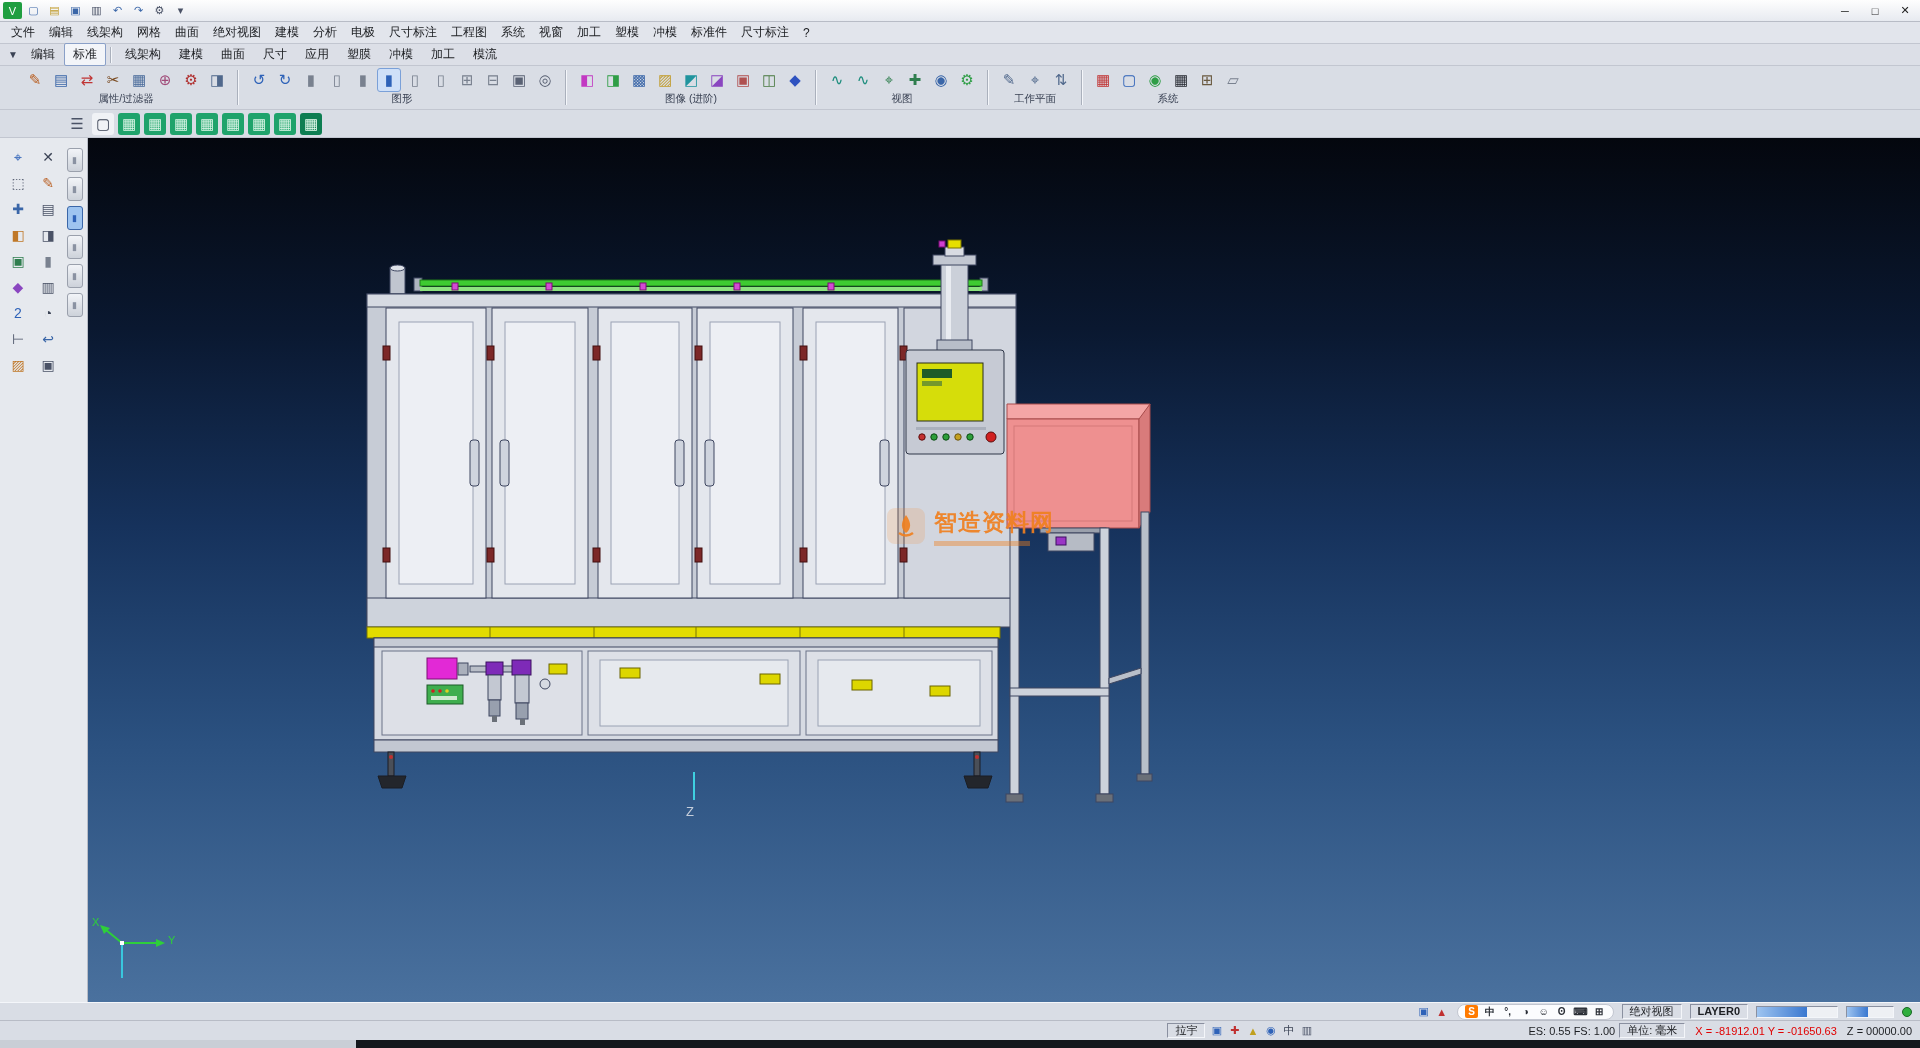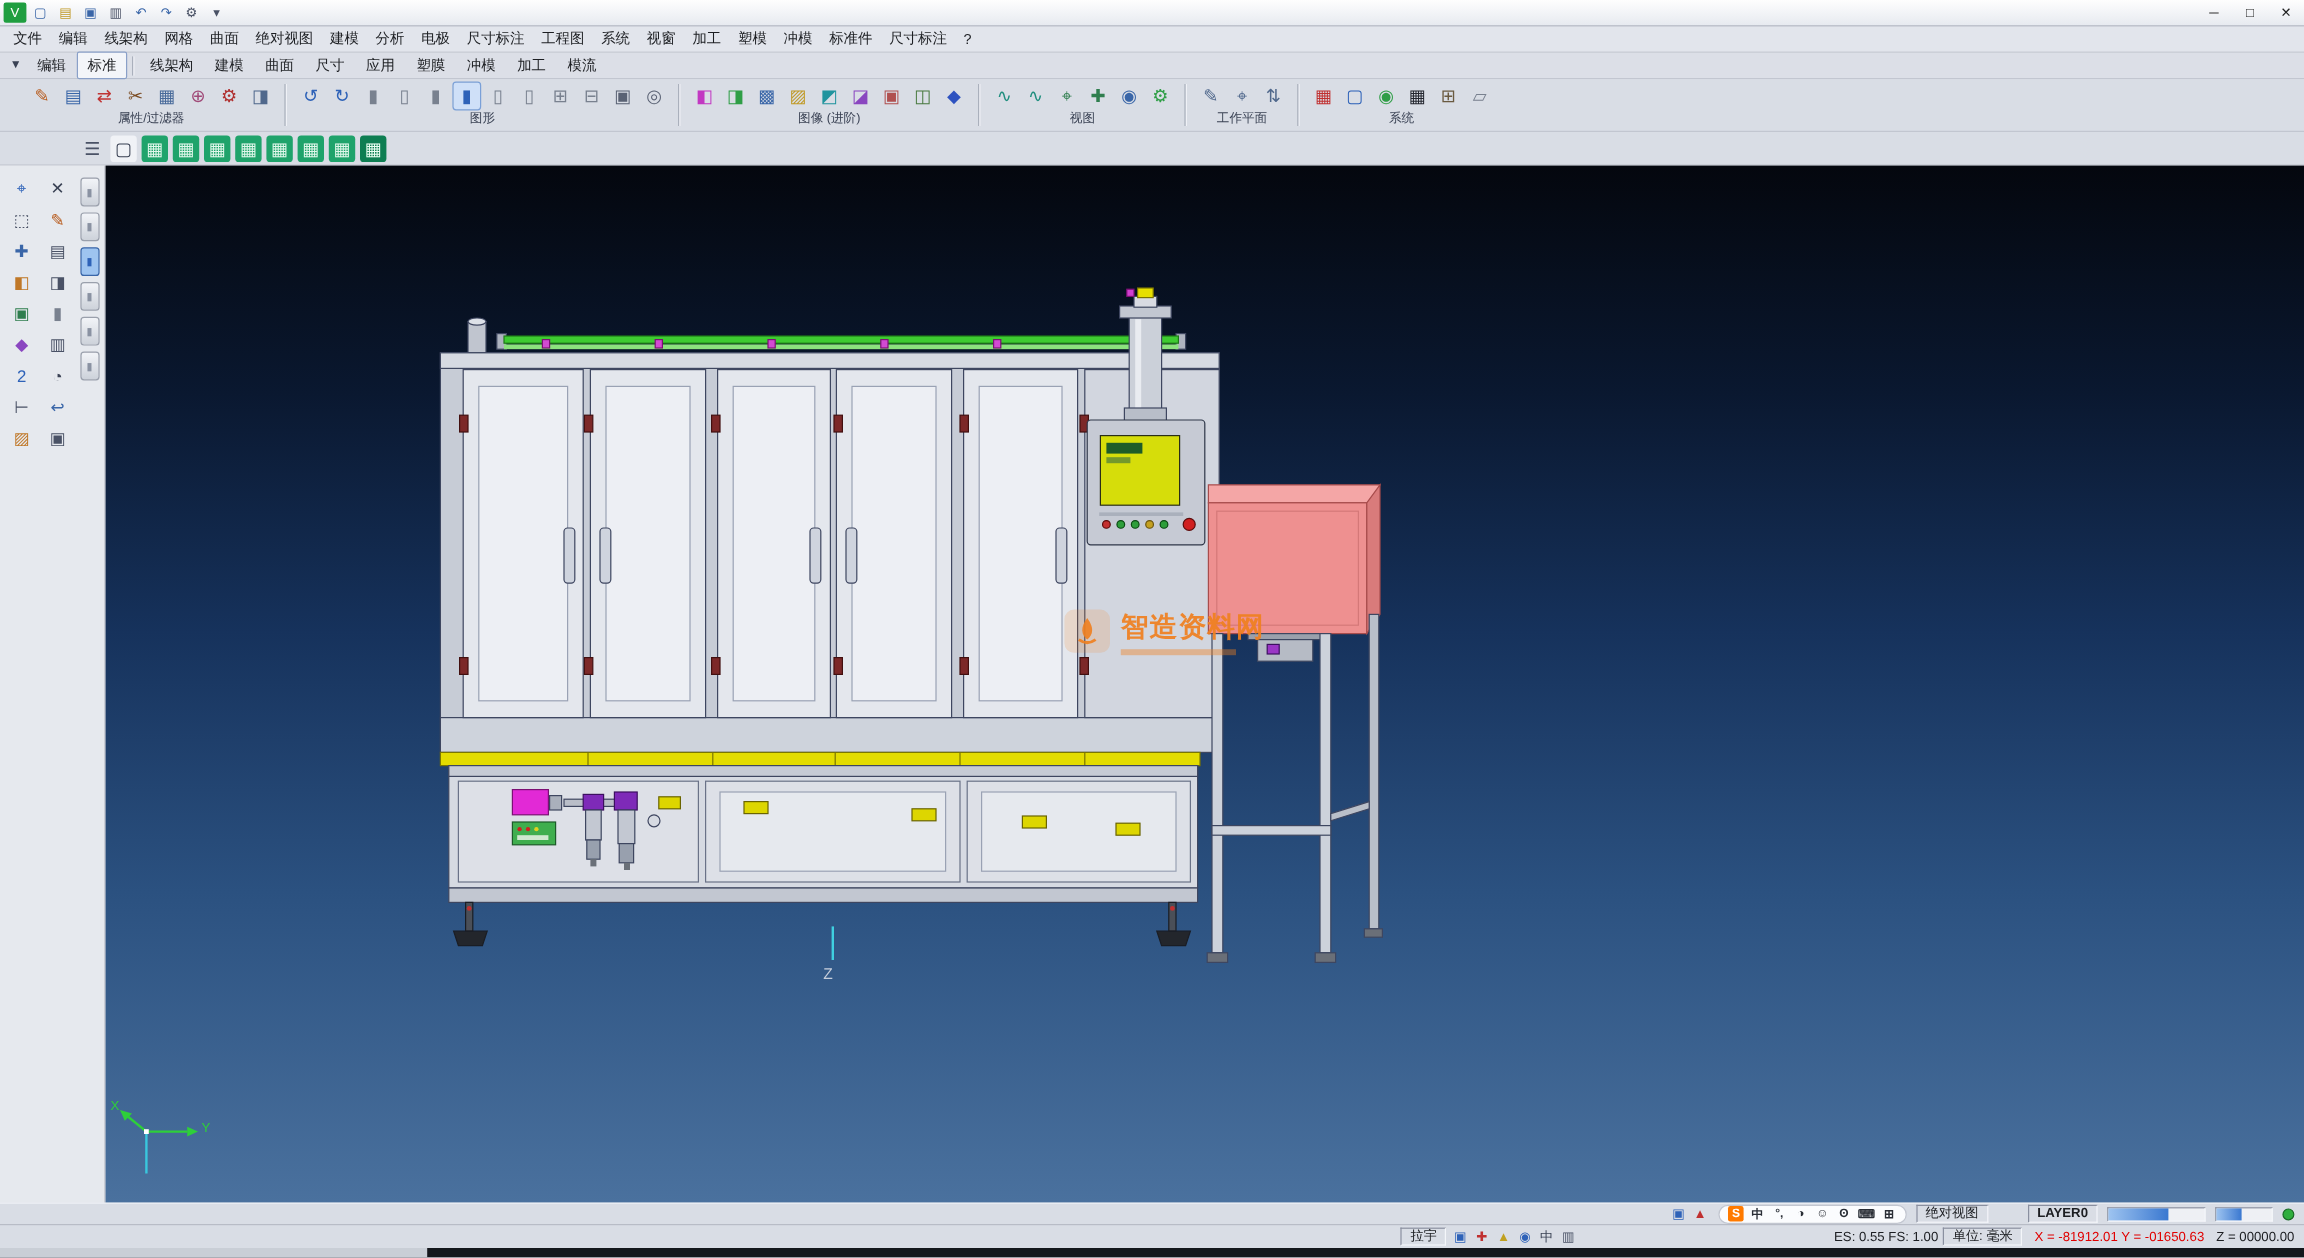--- a/index.html
+++ b/index.html
@@ -74,21 +74,21 @@
 
   
   .statusbar { background:#d9dde5; display:flex; align-items:center; font-size:11px; }
   .statusbar1 { height:18px; border-top:1px solid #f4f6fa; }
   .statusbar2 { height:20px; border-top:1px solid #b8bcc6; justify-content:flex-end; gap:4px; }
   .sb-right { margin-left:auto; display:flex; align-items:center; gap:8px; padding-right:8px; }
   .sb-icons { display:flex; gap:3px; }
   .sb-ic { width:15px; height:14px; display:flex; align-items:center; justify-content:center; font-size:11px; }
   .sunken { border:1px solid; border-color:#8a90a0 #f4f6fa #f4f6fa #8a90a0;
     padding:0 7px; height:15px; line-height:13px; background:#d9dde5; }
-  .bold { font-weight:bold;margin-left:25px; }
+  .bold { font-weight:bold; }
   .input-pill { display:flex; align-items:center; gap:5px; background:#fbfcfe;
     border:1px solid #c2c6d0; border-radius:8px; padding:1px 7px; height:16px; }
   .pill-ic { min-width:13px; height:13px; display:flex; align-items:center; justify-content:center;
     font-size:10px; border-radius:2px; font-weight:bold; }
   .progress { width:82px; height:12px; border:1px solid; border-color:#8a90a0 #f4f6fa #f4f6fa #8a90a0;
     background:#eef0f4; }
   .progress i { display:block; height:100%; background:linear-gradient(90deg,#9ec4f0,#3a78d0); }
   .p1 i { width:62%; } .p2 { width:48px; } .p2 i { width:45%; }
   .green-dot { width:10px; height:10px; border-radius:50%; background:#2fae3e; border:1px solid #1a6a26; }
   .scale { margin-left:210px; color:#1c1e22; }

